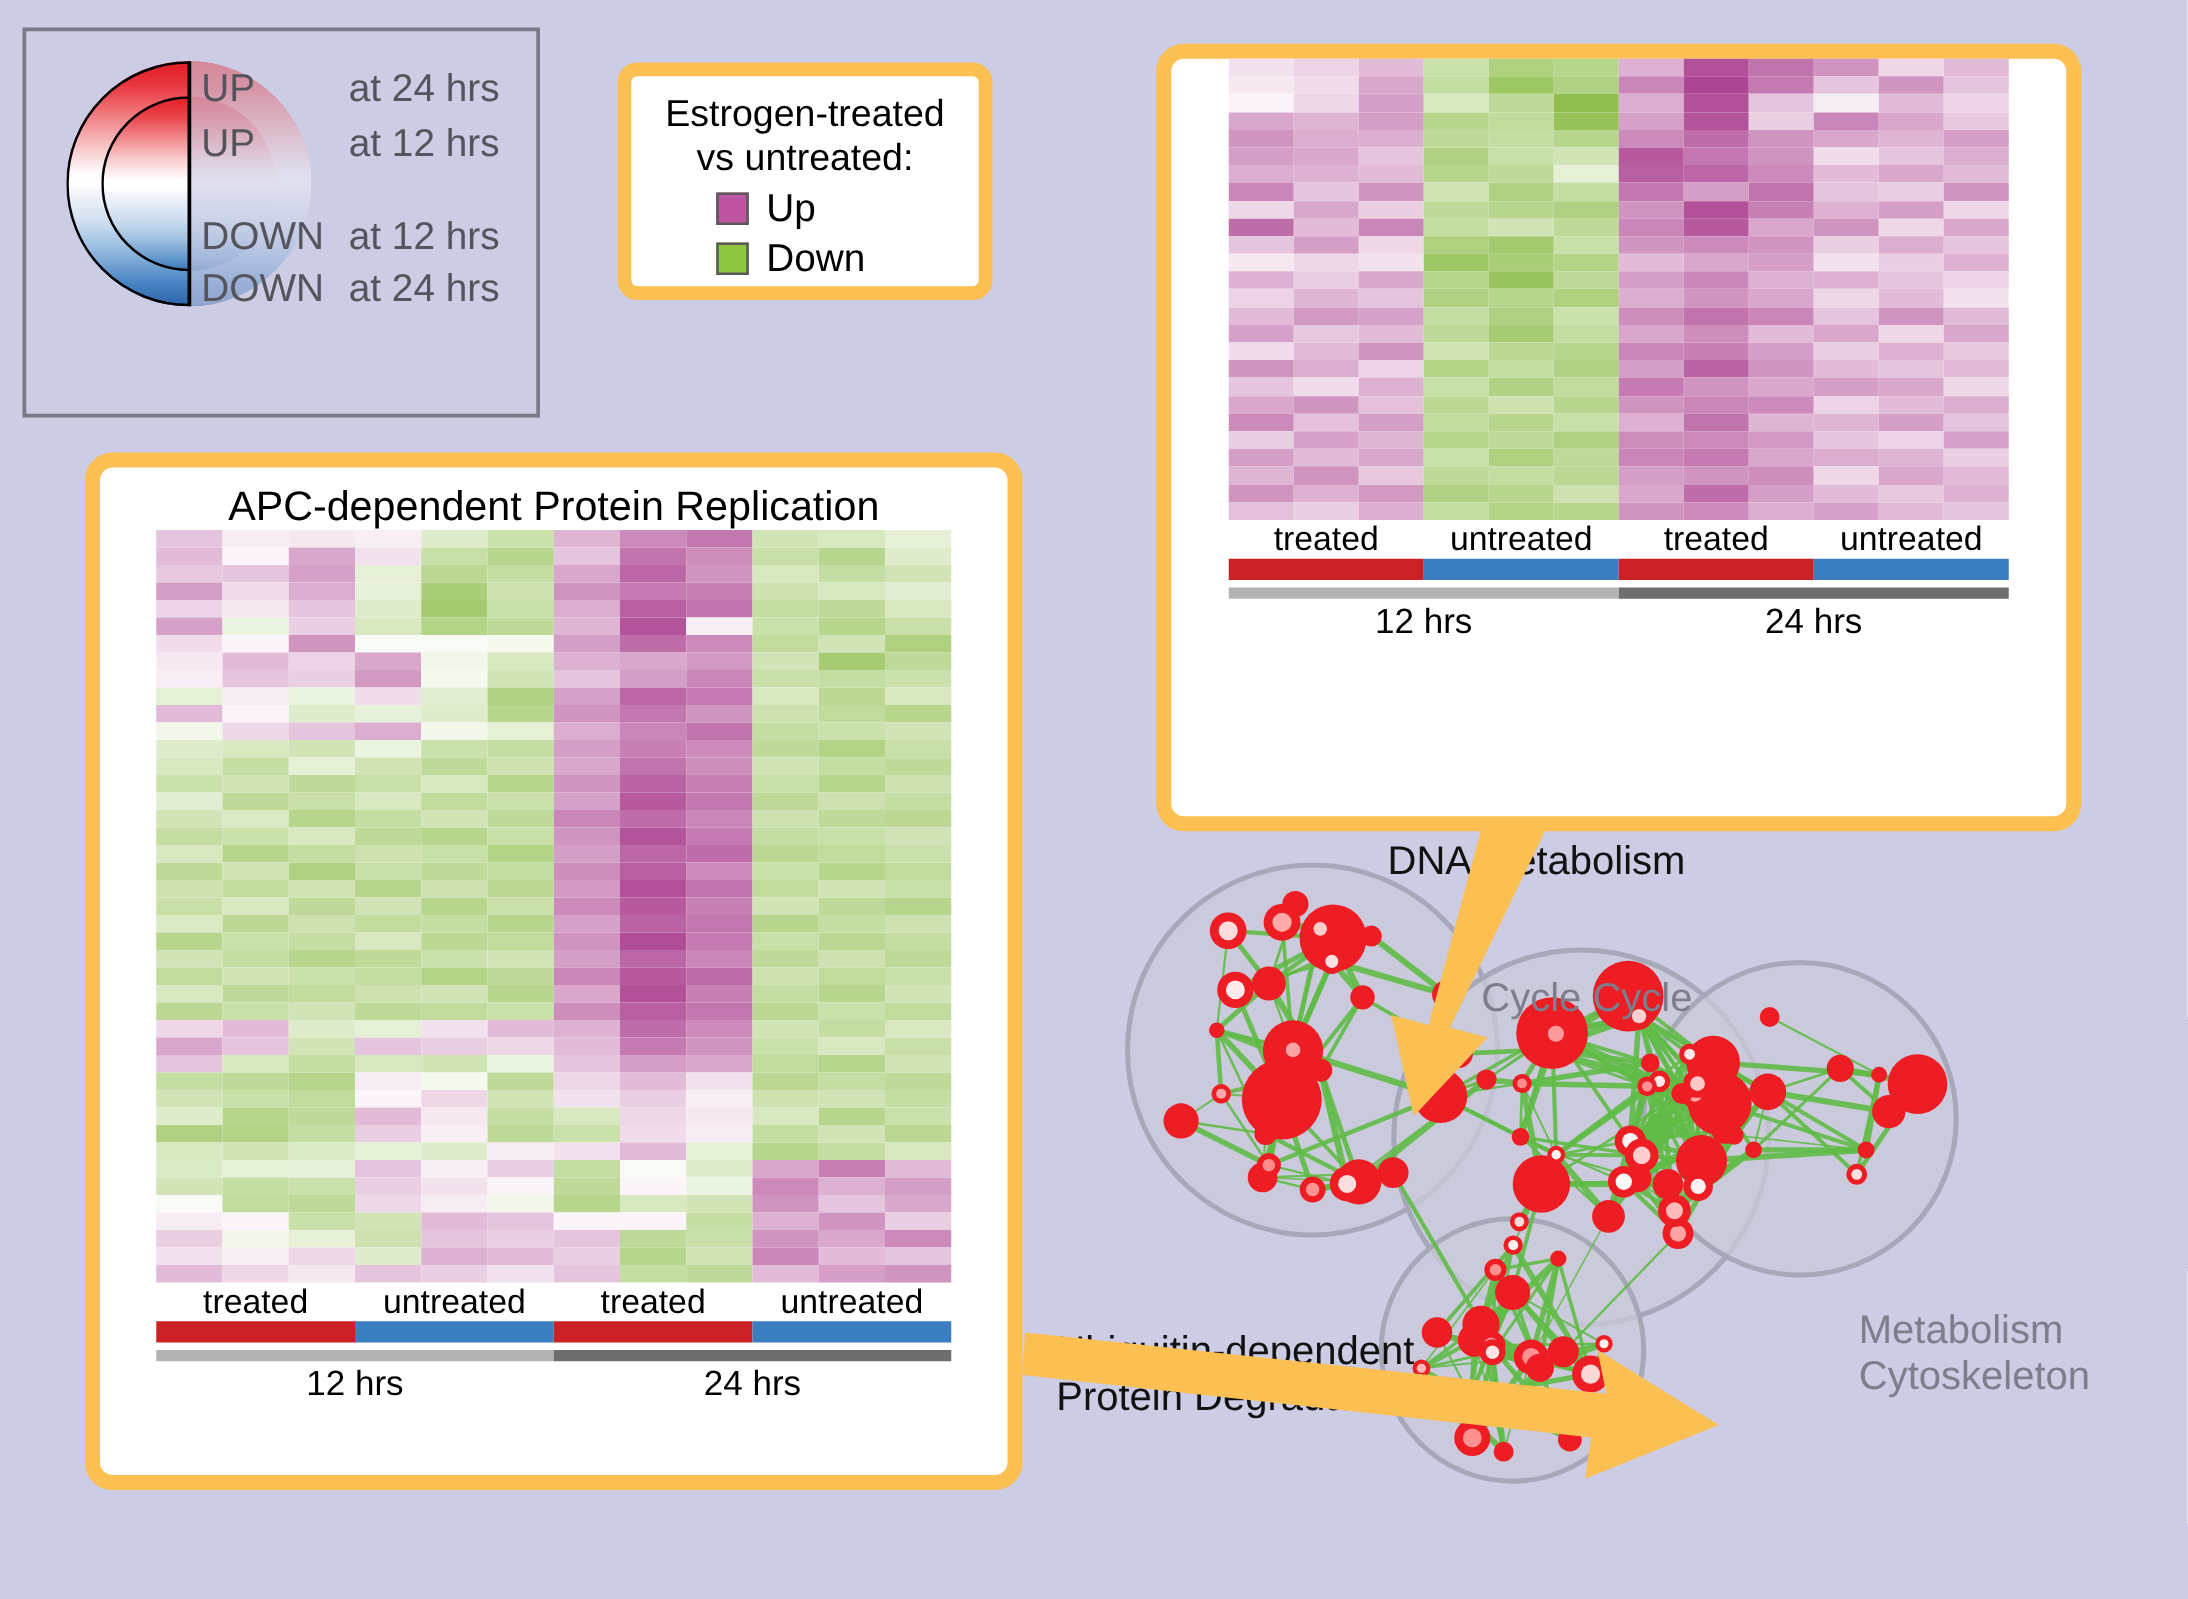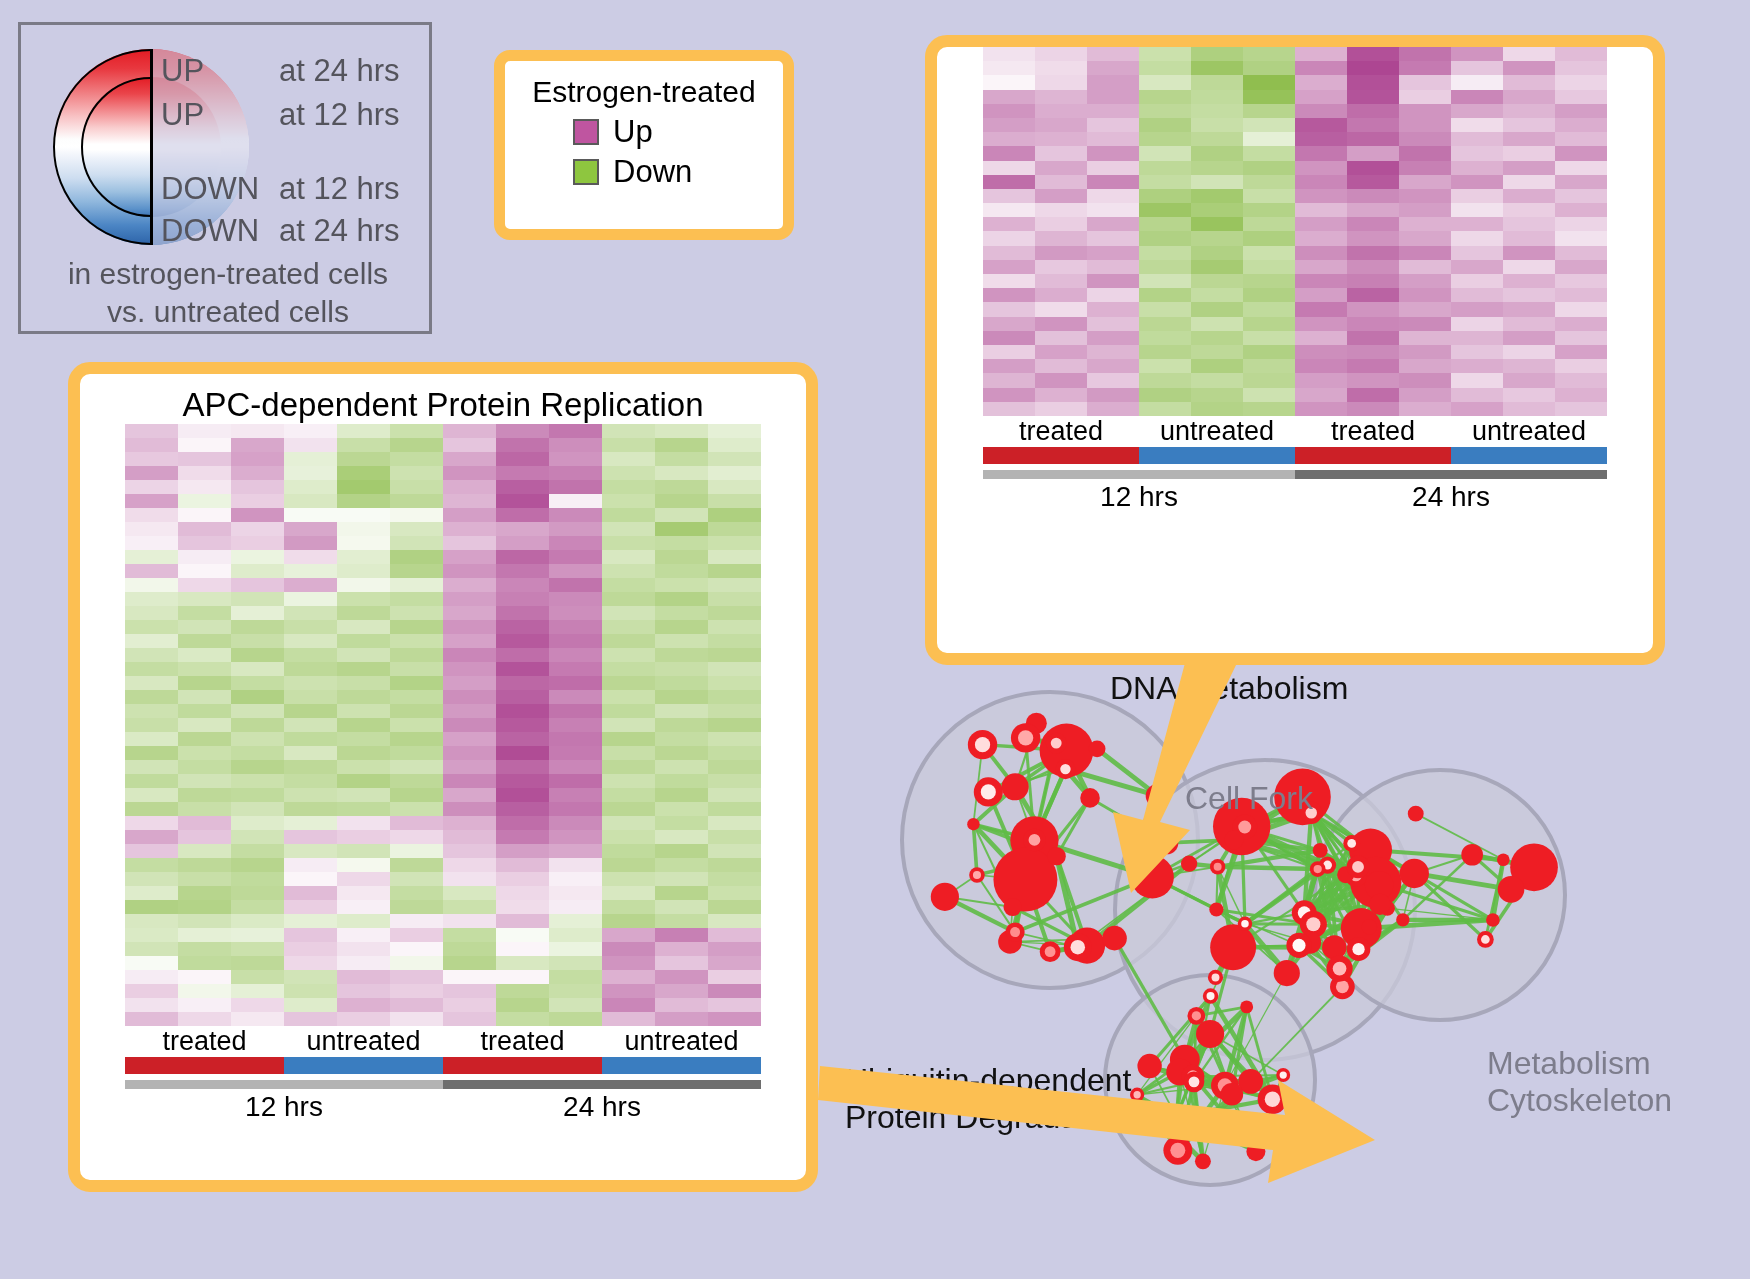--- a/index.html
+++ b/index.html
@@ -240,29 +240,26 @@
 
     <div class="key-label" style="left:140px; top:28px;">UP</div>
     <div class="key-label" style="left:258px; top:28px;">at 24 hrs</div>
     <div class="key-label" style="left:140px; top:72px;">UP</div>
     <div class="key-label" style="left:258px; top:72px;">at 12 hrs</div>
     <div class="key-label" style="left:140px; top:146px;">DOWN</div>
     <div class="key-label" style="left:258px; top:146px;">at 12 hrs</div>
     <div class="key-label" style="left:140px; top:188px;">DOWN</div>
     <div class="key-label" style="left:258px; top:188px;">at 24 hrs</div>
 
-    <div id="key-footer">
-      <div>in estrogen-treated cells</div>
-      <div>vs. untreated cells</div>
-    </div>
   </div>
 
   <div id="updown-box">
     <div id="updown-title">
       <div>Estrogen-treated</div>
+      <div>vs untreated:</div>
     </div>
     <div class="legend-row">
       <span class="swatch" id="sw-up" style="background: rgb(191, 85, 160);"></span>
       <span class="legend-label">Up</span>
     </div>
     <div class="legend-row">
       <span class="swatch" id="sw-down" style="background: rgb(142, 198, 63);"></span>
       <span class="legend-label">Down</span>
     </div>
   </div>
@@ -1622,21 +1619,21 @@
           <circle cx="287.8409892640138" cy="460.3656992916982" r="14.443239460000768" fill="#ee1d24"></circle>
           <circle cx="287.8409892640138" cy="460.3656992916982" r="7.5104845192004" fill="#ff9191"></circle>
           <circle cx="306.37053313978345" cy="325.8477259368474" r="8.905913829803467" fill="#ee1d24"></circle>
           <circle cx="306.37053313978345" cy="325.8477259368474" r="4.631075191497803" fill="#ff9090"></circle>
           <circle cx="247.1366480304149" cy="404.6855413589228" r="7.096330947009847" fill="#ee1d24"></circle>
           <circle cx="247.1366480304149" cy="404.6855413589228" r="3.6900920924451204" fill="#ffb7b7"></circle>
           <circle cx="312.9279458579193" cy="471.3395815980814" r="7.959501261357218" fill="#ee1d24"></circle>
         </g>
       </svg>
     <div class="net-label black" id="lbl-dna" style="left: 220px; top: -20px;">DNA Metabolism</div>
-    <div class="net-label gray" id="lbl-cc" style="left: 295px; top: 90px;">Cell Fork</div>
+    <div class="net-label gray" id="lbl-cc" style="left: 295px; top: 90px;">Cycle Cycle</div>
     <div class="net-label gray" id="lbl-micro" style="left: 597px; top: 355px;">Metabolism
 Cytoskeleton</div>
     <div class="net-label black" id="lbl-ubq" style="left: -45px; top: 372px;">Ubiquitin-dependent
 Protein Degradation</div>
   </div>
 
   <svg id="arrow-layer">
     <g>
       <polygon points="1185,663 1237,663 1160,822 1190,830 1131,893 1113,812 1143,820" fill="#fcbf52"></polygon>
     </g>

